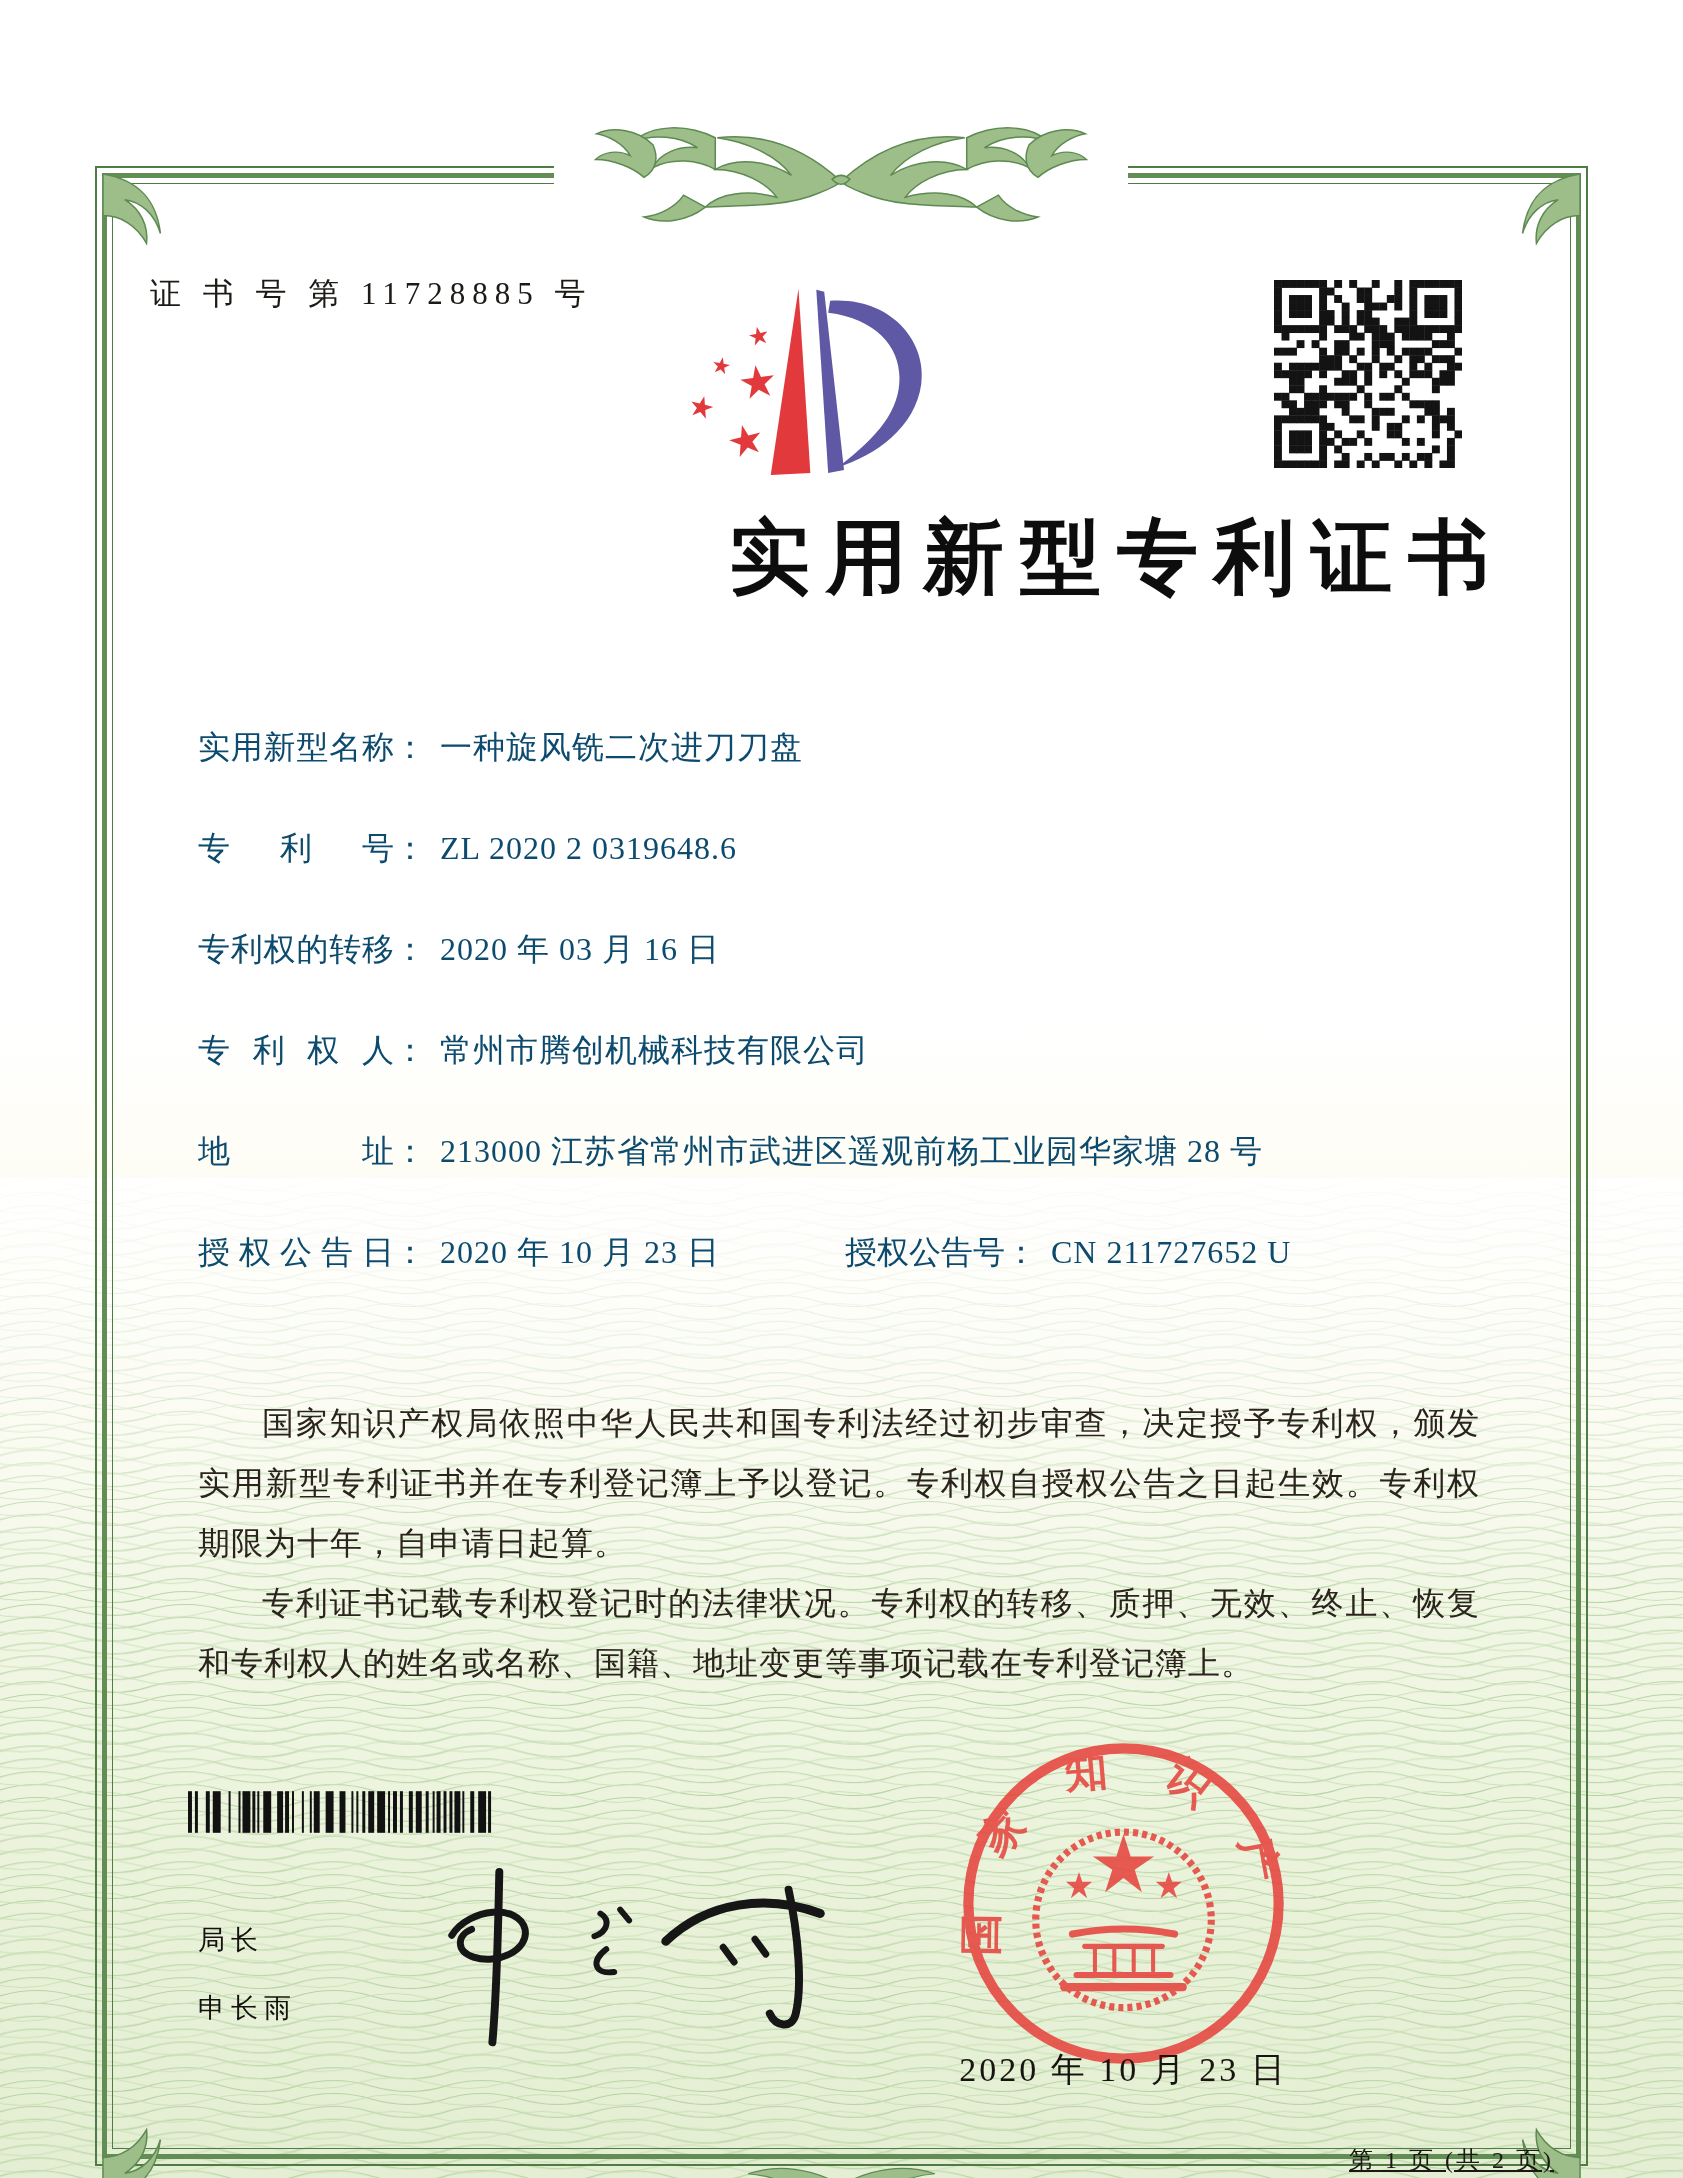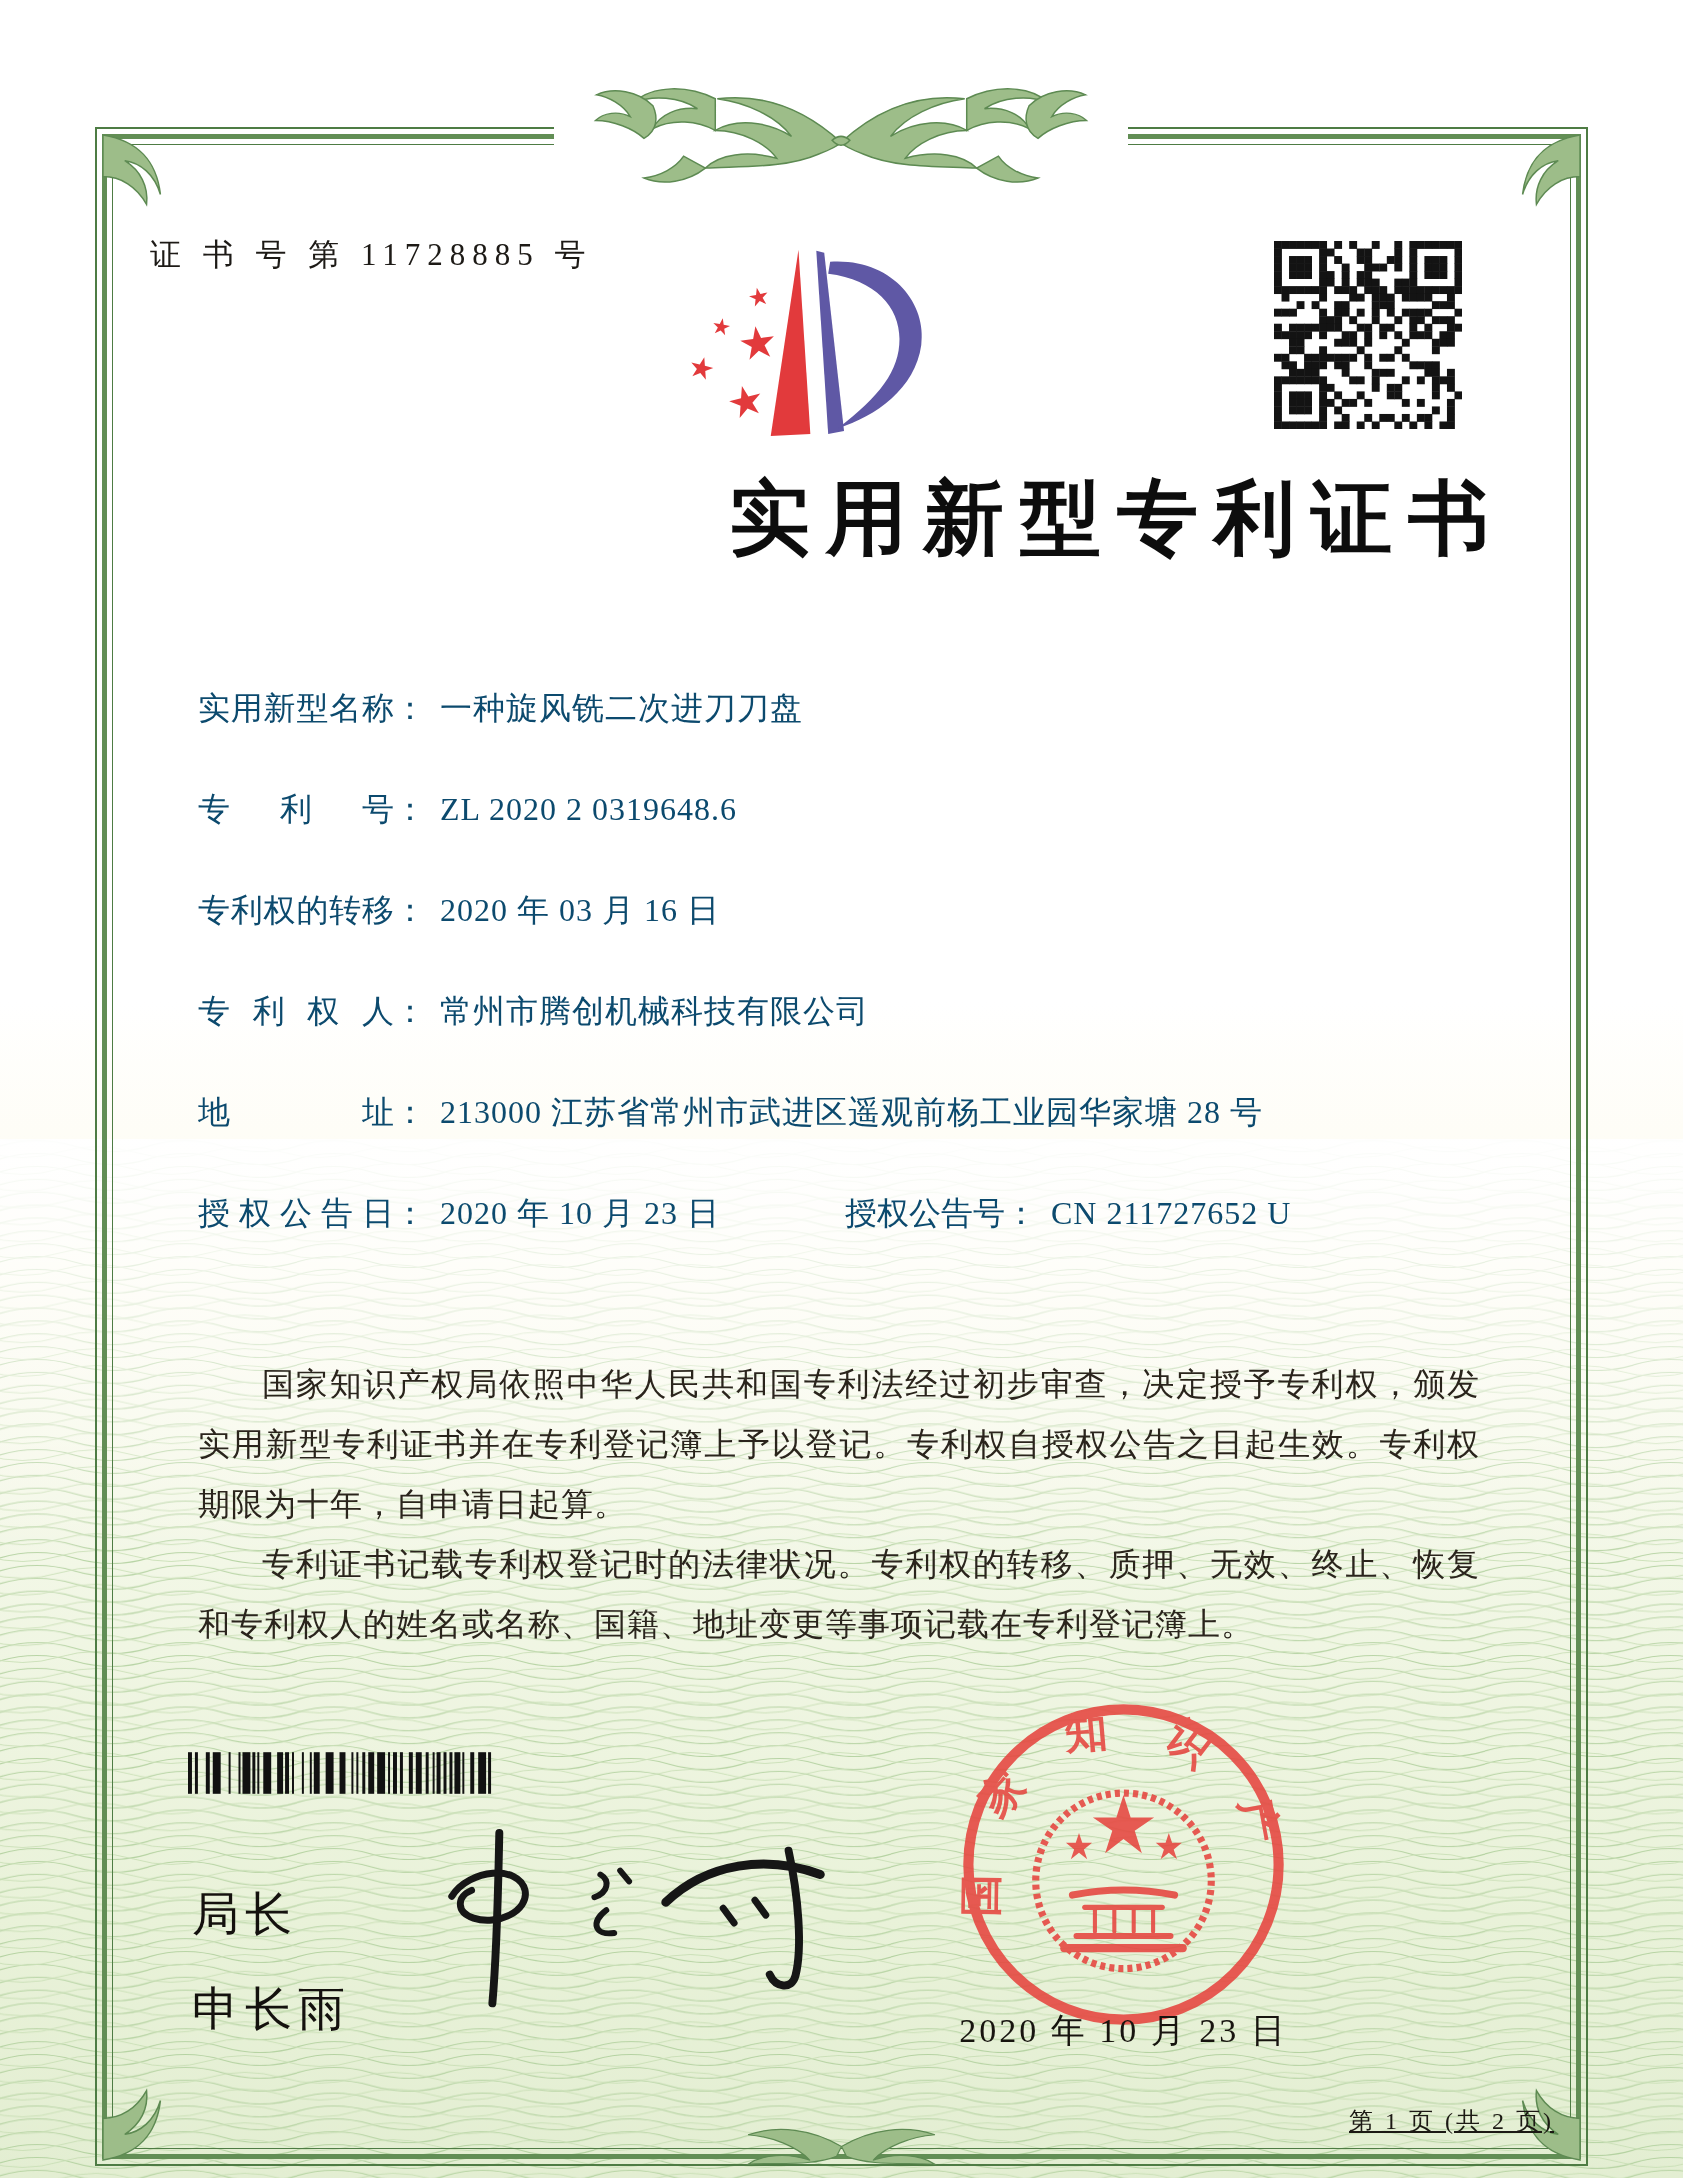--- a/index.html
+++ b/index.html
@@ -1,21 +1,21 @@
 <!DOCTYPE html>
 <html><head>
 <meta charset="utf-8">
 <style>
   html,body{margin:0;padding:0;}
   body{
     width:1683px;height:2178px;position:relative;overflow:hidden;
     background:#ffffff;
     font-family:"Liberation Serif","DejaVu Serif",serif;
   }
-  .page{position:absolute;inset:0;}
+  .page{position:absolute;inset:0;margin-top:39px;}
 
   
   .tint{
     position:absolute;left:0;right:0;top:0;bottom:0;z-index:0;
     background:linear-gradient(180deg,#ffffff 0%,#ffffff 46%,#fdfbee 58%,#f2f7e6 72%,#e9f2d9 88%,#e3eed2 100%);
   }
   .waves{position:absolute;left:0;top:1139px;width:1683px;height:1040px;z-index:1;opacity:.8;}
   .wave-fade{
     position:absolute;left:0;top:1139px;width:1683px;height:416px;z-index:2;
     background:linear-gradient(180deg,rgba(255,255,255,.96),rgba(255,255,255,0));
@@ -56,21 +56,21 @@
   .grant-row .group2{margin-left:117px;}
 
   .body-text{position:absolute;left:198px;right:203px;top:1354px;}
   .body-text p{
     margin:0;font-size:32px;line-height:60px;color:#2a241c;
     text-indent:2em;text-align:justify;letter-spacing:1px;
   }
 
   .barcode{position:absolute;left:188px;top:1752px;width:309px;height:42px;}
 
-  .director{position:absolute;left:192px;top:1883px;font-size:47px;color:#14110e;}
+  .director{position:absolute;left:198px;top:1883px;font-size:27px;color:#14110e;}
   .director div{margin-bottom:32px;letter-spacing:6px;}
   .signature{position:absolute;left:426px;top:1817px;width:426px;height:223px;}
 
   .seal{position:absolute;left:950px;top:1691px;width:347px;height:347px;}
   .seal-date{
     position:absolute;left:950px;top:2008px;width:347px;text-align:center;
     font-size:34px;color:#17140f;letter-spacing:3px;white-space:nowrap;
   }
 
   .footer{

